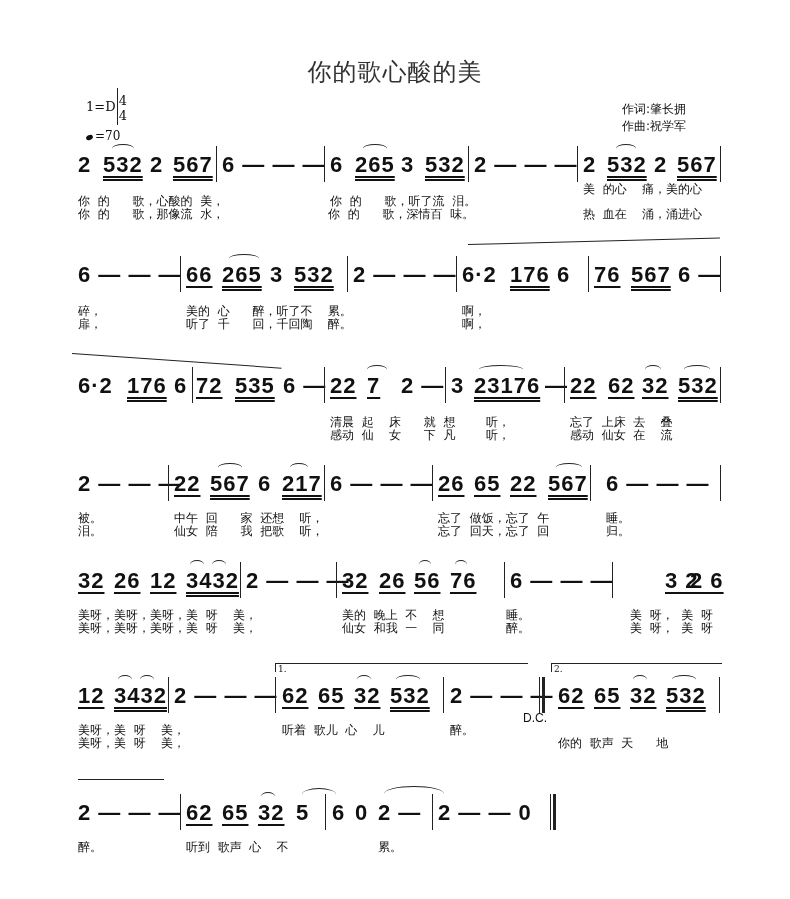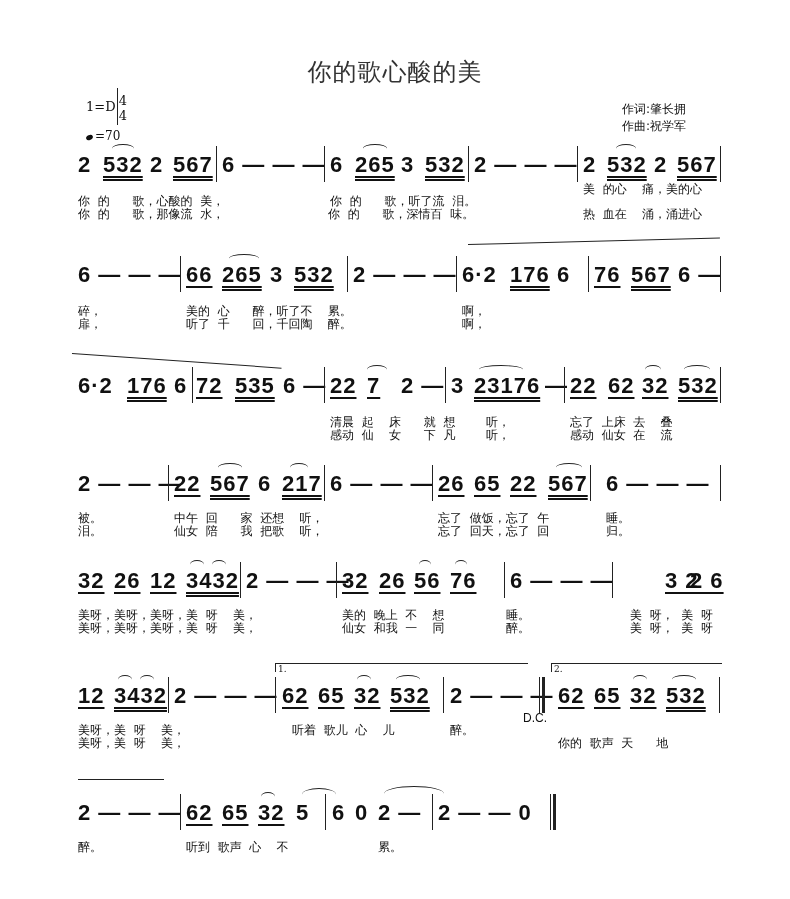--- a/index.html
+++ b/index.html
@@ -214,21 +214,21 @@
   <span class="bar" style="left:542px;width:3px"></span>
   <span class="dc" style="left:523px;top:28px">D.C.</span>
   <span class="seg u1" style="left:558px">62</span>
   <span class="seg u1" style="left:594px">65</span>
   <span class="slur" style="left:633px;top:-8px;width:14px"></span>
   <span class="seg u1" style="left:630px">32</span>
   <span class="slur" style="left:672px;top:-8px;width:24px"></span>
   <span class="seg u2" style="left:666px">532</span>
   <span class="bar" style="left:719px"></span>
   <span class="lyr" style="left:78px;top:40px">美呀，美  呀    美，</span>
-  <span class="lyr" style="left:292px;top:40px">听着  歌儿  心    儿</span>
+  <span class="lyr" style="left:282px;top:40px">听着  歌儿  心    儿</span>
   <span class="lyr" style="left:450px;top:40px">醉。</span>
   <span class="lyr" style="left:78px;top:53px">美呀，美  呀    美，</span>
   <span class="lyr" style="left:558px;top:53px">你的  歌声  天      地</span>
 </div>
 
 <div class="line" style="top:800px;">
   <span class="longline" style="left:78px;top:-21px;width:86px"></span>
   <span class="seg" style="left:78px">2 — — —</span>
   <span class="bar" style="left:180px"></span>
   <span class="seg u1" style="left:186px">62</span>

